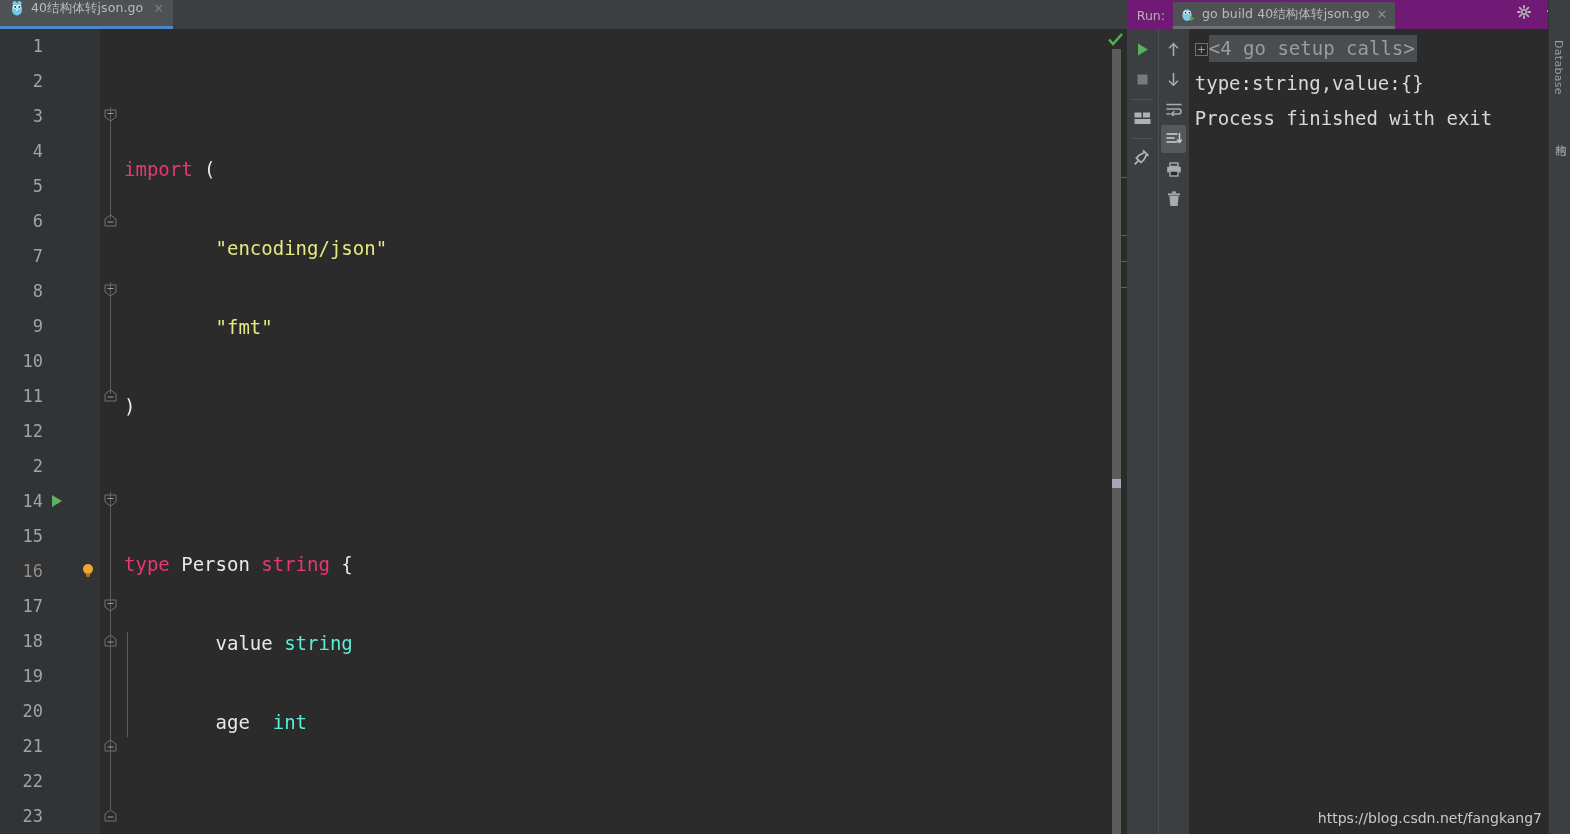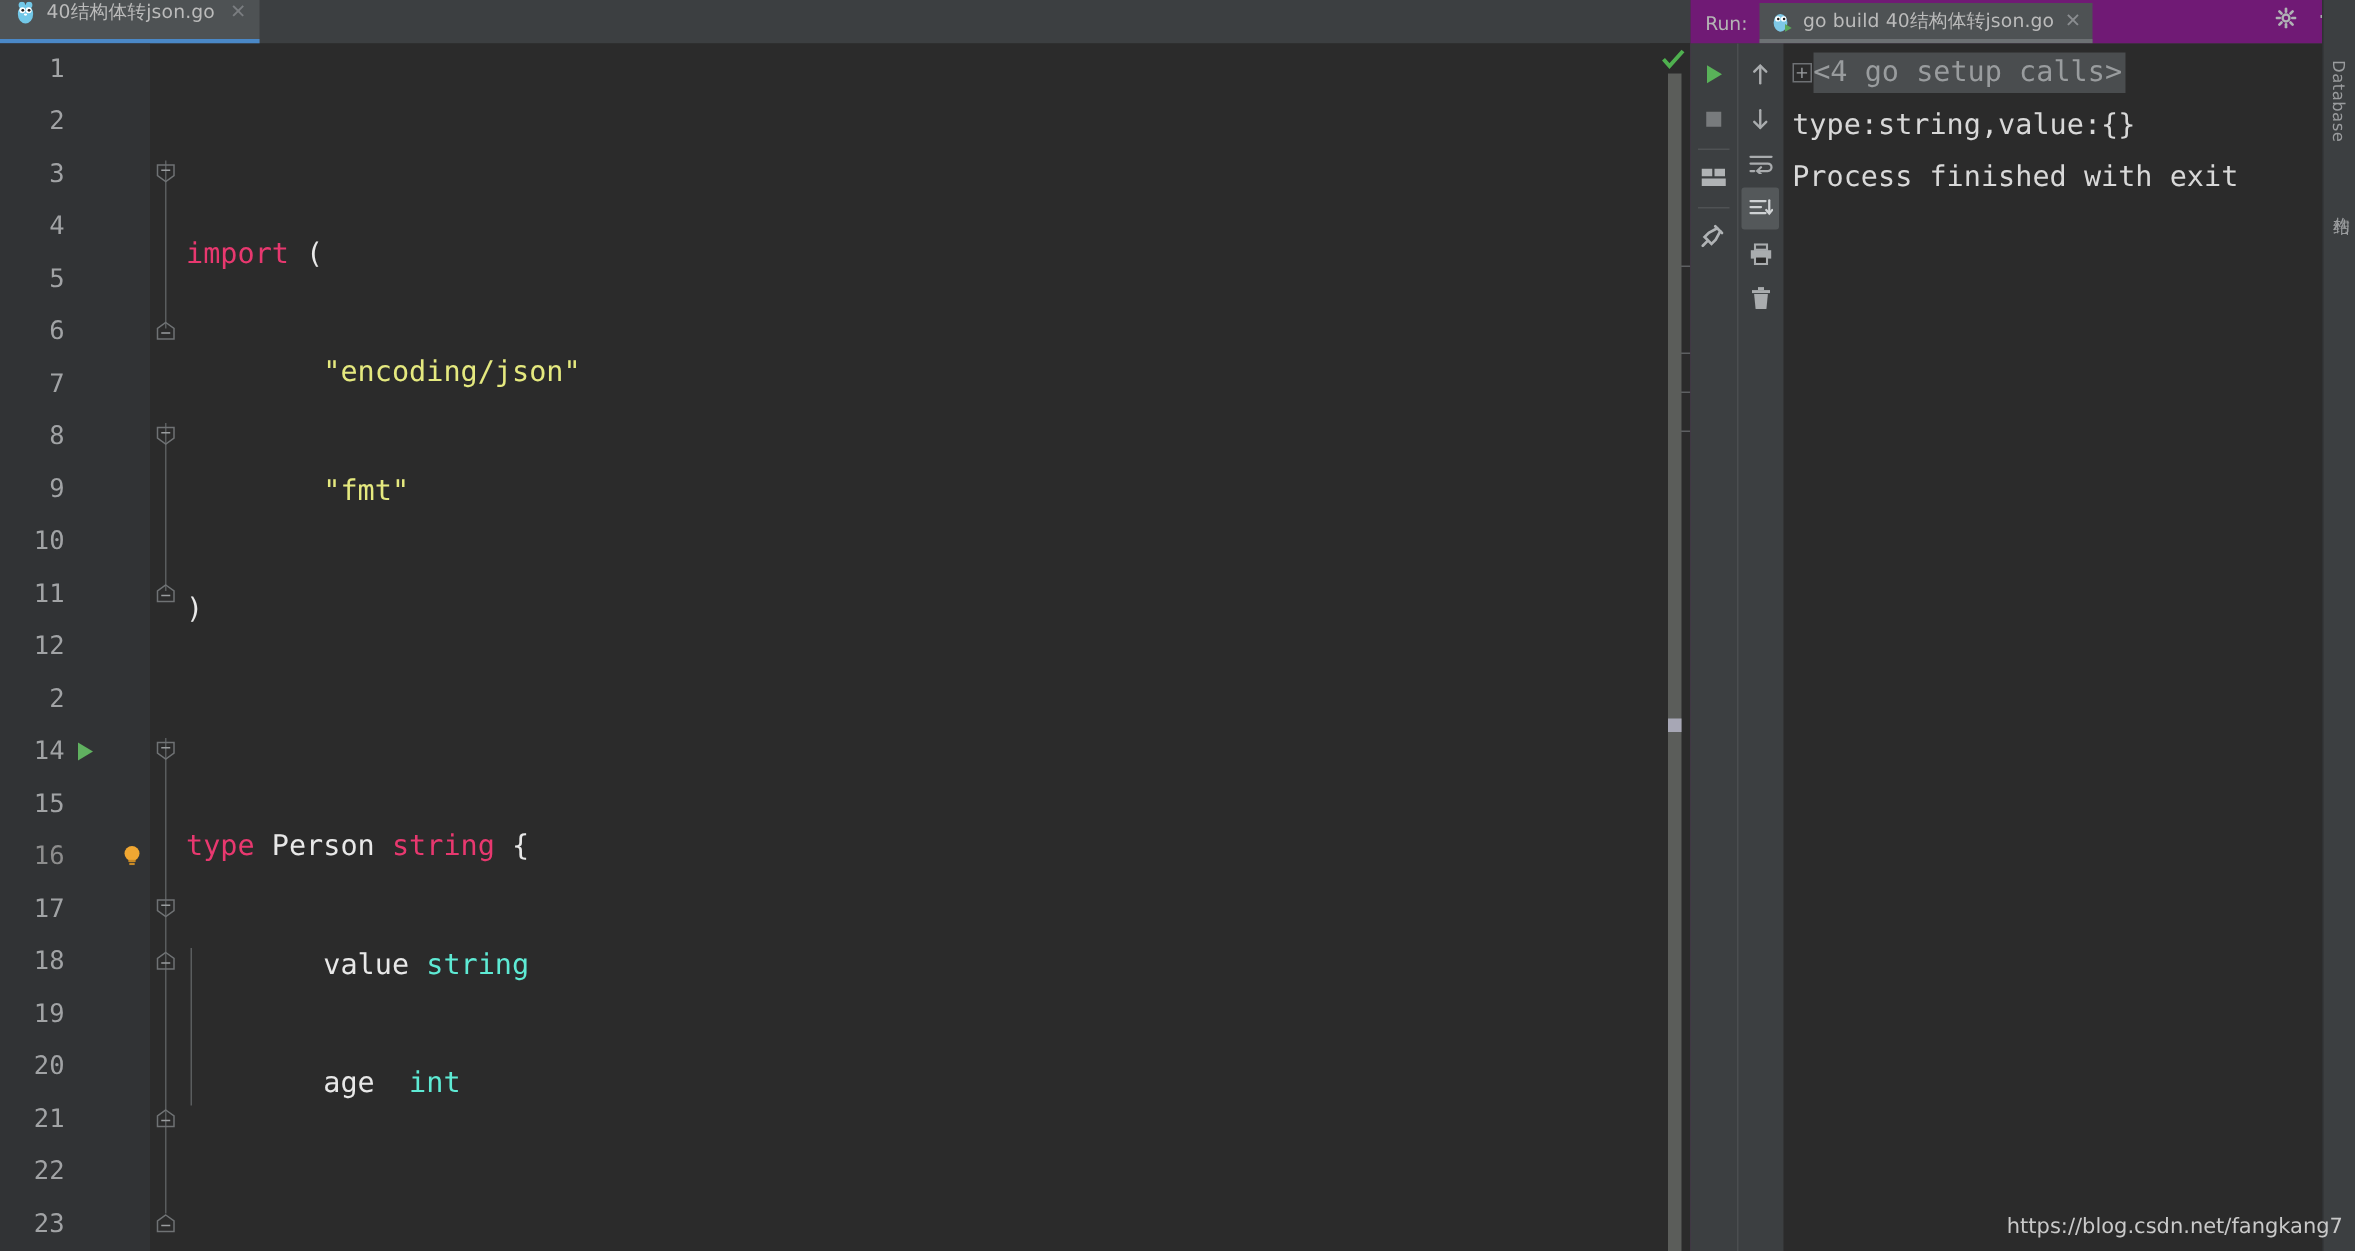--- a/index.html
+++ b/index.html
@@ -137,21 +137,21 @@
     border-left: 1px solid #2f3133;
   }
   .vert-label {
     writing-mode: vertical-rl; font-size: 11px; color: #9a9c9e;
     font-family: "DejaVu Sans", sans-serif; padding: 6px 0; letter-spacing: .3px;
   }
   .vert-box { position: absolute; left: 3px; }
 
   
   .watermark {
-    position: absolute; right: 8px; bottom: 8px; font-size: 14px;
+    position: absolute; right: 28px; bottom: 8px; font-size: 14px;
     color: #c9c9c9; font-family: "DejaVu Sans", sans-serif; z-index: 40;
   }
 </style>
 </head>
 <body>
 
 <div class="app">
 
   <div class="editor-side">
 

